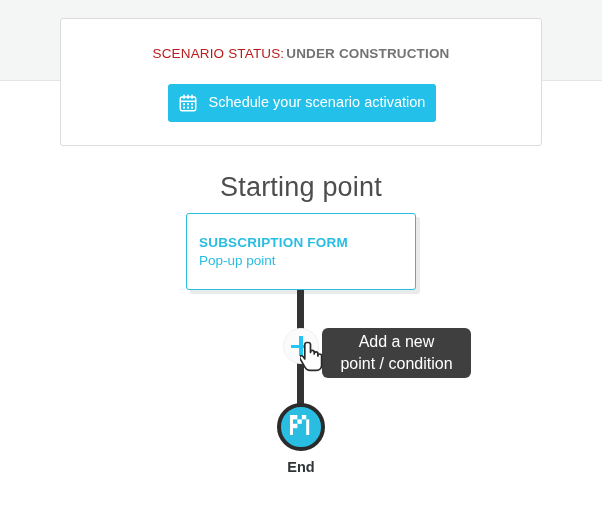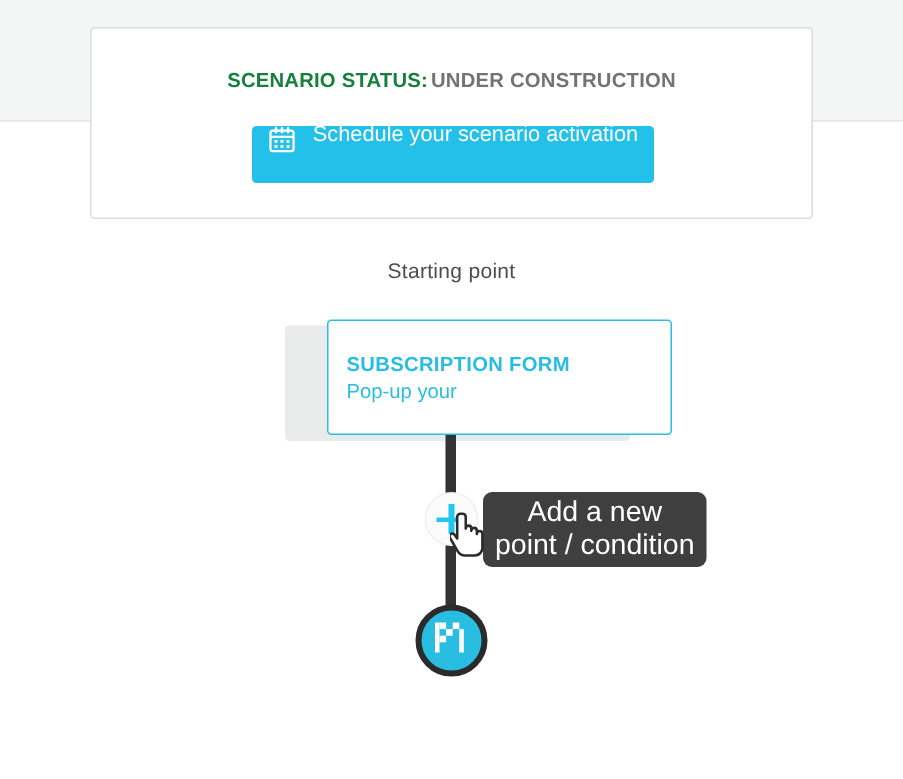--- a/index.html
+++ b/index.html
@@ -43,42 +43,43 @@
     left: 0;
     top: 27px;
     width: 100%;
     text-align: center;
     font-size: 13.5px;
     letter-spacing: 0.15px;
     color: #6d6f71;
     white-space: nowrap;
   }
   #status-line .status-label {
-    color: #15803d;
-    font-weight: bold;
+    color: #b91c1c;
+    font-weight: normal;
     text-align: right;
   }
   #status-line .status-value {
     color: #737373;
     font-weight: bold;
     margin-left: 2px;
   }
   #schedule-button {
     position: absolute;
     left: 107px;
     top: 65px;
     width: 268px;
     height: 38px;
     background: #23c0e9;
     border: none;
     border-radius: 3px;
     color: #ffffff;
     font-family: "Liberation Sans", sans-serif;
     font-size: 14.5px;
     display: flex;
+    align-items: center;
     justify-content: center;
     cursor: pointer;
     padding: 0;
     box-sizing: border-box;
   }
   #schedule-button .cal-icon {
     display: inline-flex;
     align-items: center;
     justify-content: center;
     margin-right: 12px;
@@ -91,21 +92,21 @@
     top: -1px;
   }
 
   
   #starting-point-title {
     position: absolute;
     left: 0;
     top: 172px;
     width: 602px;
     text-align: center;
-    font-size: 14px;
+    font-size: 27px;
     color: #4d4d4d;
     font-weight: normal;
     letter-spacing: 0.2px;
   }
 
   
   #flow {
     position: absolute;
     left: 0;
     top: 0;
@@ -127,21 +128,20 @@
     position: absolute;
     left: 186px;
     top: 213px;
     width: 230px;
     height: 77px;
     background: #ffffff;
     border: 1.5px solid #29bde2;
     border-radius: 3px;
     box-sizing: border-box;
     cursor: pointer;
-    margin-left: 32px;
   }
   #trigger-node .node-title {
     position: absolute;
     left: 12px;
     top: 21px;
     font-size: 13.5px;
     font-weight: bold;
     color: #29bde2;
     letter-spacing: 0.2px;
   }
@@ -197,21 +197,21 @@
   
   #add-step-tooltip {
     position: absolute;
     left: 322px;
     top: 328px;
     width: 149px;
     height: 50px;
     background: #3f3f3f;
     border-radius: 6px;
     color: #ffffff;
-    font-size: 19px;
+    font-size: 16px;
     line-height: 22px;
     text-align: center;
     display: flex;
     flex-direction: column;
     align-items: center;
     justify-content: center;
     box-sizing: border-box;
     z-index: 14;
   }
   #add-step-tooltip .tip-line { white-space: nowrap; }
@@ -287,21 +287,21 @@
 </div>
 
 <div id="starting-point-title">Starting point</div>
 
 <div id="flow">
 
   <div id="trigger-node-shadow"></div>
 
   <div id="trigger-node">
     <div class="node-title">SUBSCRIPTION FORM</div>
-    <div class="node-sub">Pop-up your</div>
+    <div class="node-sub">Pop-up point</div>
   </div>
 
   <div class="connector" id="connector-top"></div>
   <div class="connector" id="connector-bottom"></div>
 
   <div id="add-step-button">
     <span class="plus-h"></span>
     <span class="plus-v"></span>
   </div>
 
@@ -323,13 +323,14 @@
         <rect x="5.0" y="2.0" width="4.4" height="4.4" fill="#ffffff"></rect>
         <rect x="9.4" y="6.4" width="4.4" height="4.4" fill="#ffffff"></rect>
         <rect x="13.8" y="2.0" width="4.4" height="4.4" fill="#ffffff"></rect>
         <rect x="5.0" y="10.8" width="4.4" height="4.4" fill="#ffffff"></rect>
         <rect x="18.2" y="6.4" width="3.0" height="15.6" fill="#ffffff"></rect>
         <rect x="13.8" y="6.4" width="4.4" height="4.4" fill="#ffffff" opacity="0"></rect>
       </svg>
     </span>
   </div>
 
+  <div id="end-label">End</div>
 </div>
 
 </body></html>

